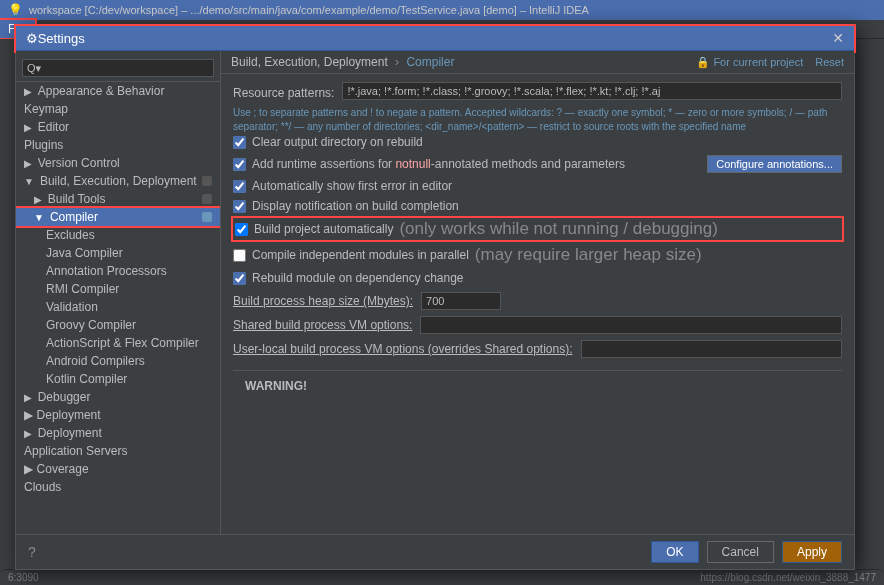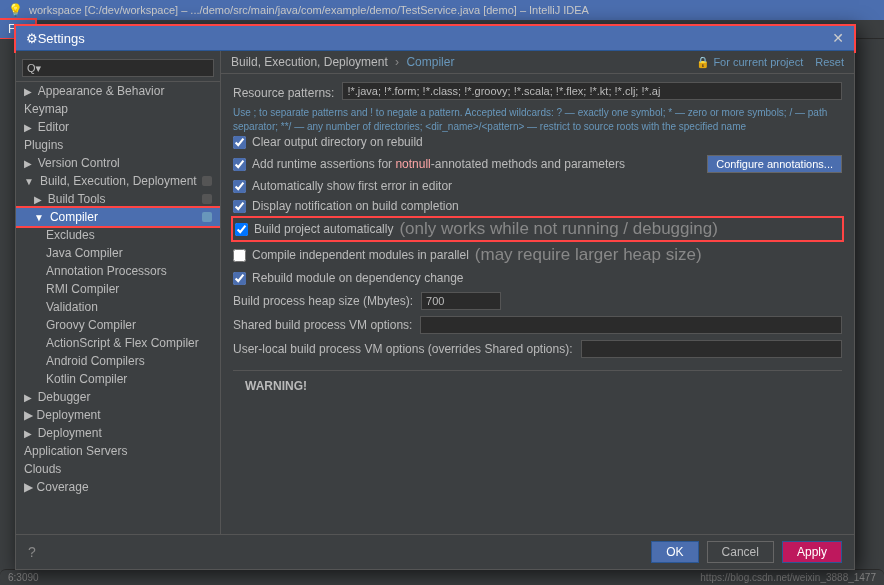--- a/index.html
+++ b/index.html
@@ -221,20 +221,21 @@
     .field-row {
       display: flex;
       align-items: center;
       gap: 8px;
       margin: 6px 0;
     }
     .field-label {
       color: #bbbbbb;
       font-size: 12px;
       white-space: nowrap;
+      text-decoration: underline;
     }
     .field-input {
       background: #2b2b2b;
       border: 1px solid #555;
       color: #bbbbbb;
       padding: 2px 4px;
       font-size: 11px;
       width: 80px;
     }
     .field-input-wide {
@@ -293,21 +294,21 @@
       background: #4b6eaf;
       color: #fff;
       border: 1px solid #2b5794;
     }
     .btn-cancel {
       background: #3c3f41;
       color: #bbbbbb;
       border: 1px solid #666;
     }
     .btn-apply {
-      background: #be185d;
+      background: #a16207;
       color: #fff;
       border: 1px solid #2b5794;
     }
 
     
     ::-webkit-scrollbar { width: 6px; height: 6px; }
     ::-webkit-scrollbar-track { background: #3c3f41; }
     ::-webkit-scrollbar-thumb { background: #555; }
 
     .bottom-bar {
@@ -430,24 +431,24 @@
           <span>▶ Deployment</span>
         </div>
         <div class="nav-item" style="padding-left:8px;">
           <span class="nav-arrow">▶</span>
           <span>Deployment</span>
         </div>
         <div class="nav-item" style="padding-left:8px;">
           <span>Application Servers</span>
         </div>
         <div class="nav-item" style="padding-left:8px;">
+          <span>▶ Coverage</span>
+        </div>
+        <div class="nav-item" style="padding-left:8px;">
           <span>Clouds</span>
-        </div>
-        <div class="nav-item" style="padding-left:8px;">
-          <span>▶ Coverage</span>
         </div>
       </div>
 
       <div class="settings-content">
 
         <div class="content-header">
           <div class="breadcrumb">
             <span>Build, Execution, Deployment</span>
             <span class="separator">›</span>
             <span class="current">Compiler</span>

